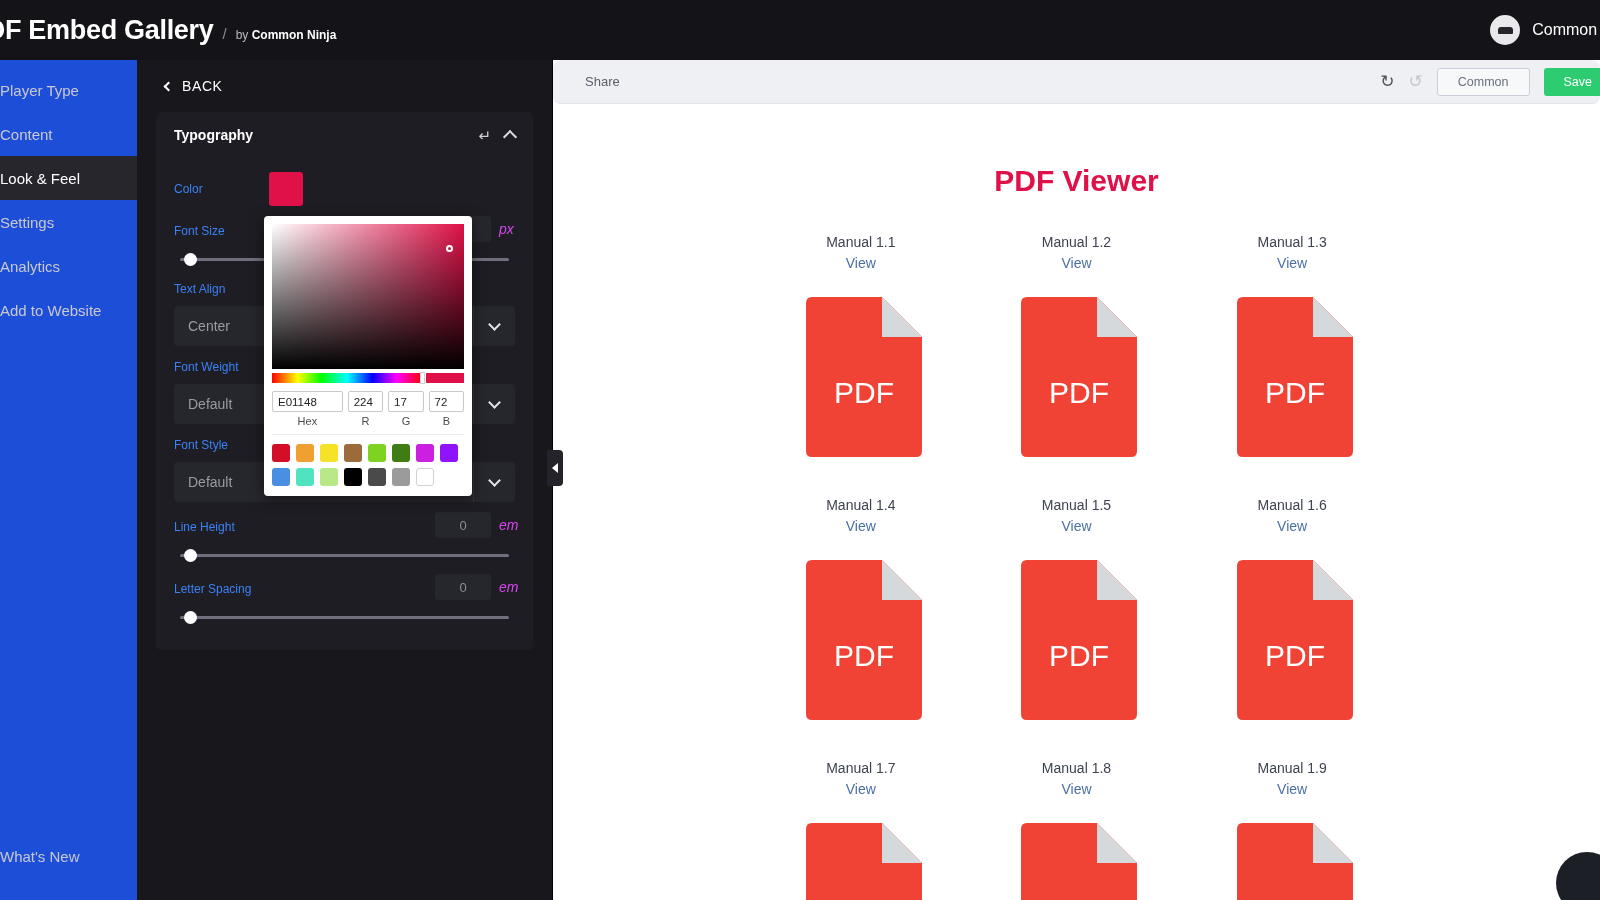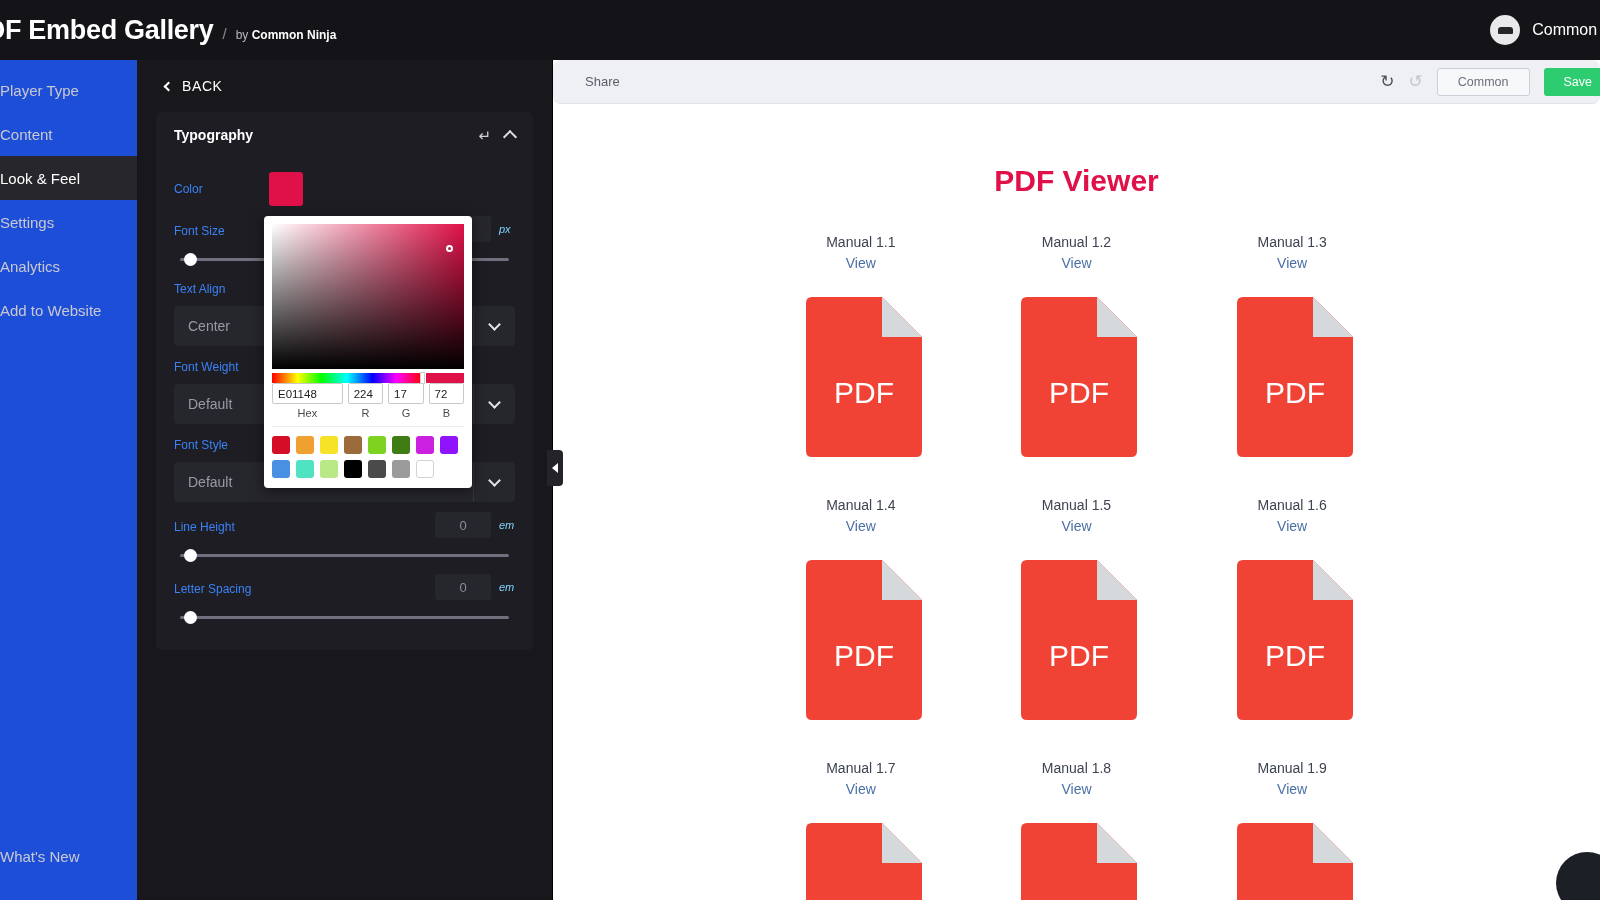--- a/index.html
+++ b/index.html
@@ -99,21 +99,21 @@
   .field { margin-bottom: 4px; }
   .field-label { color: #3b82f6; font-size: 12px; margin: 14px 0 10px 0; }
   .field-row { display: flex; align-items: center; justify-content: space-between; }
   .field-row .field-label { margin: 14px 0 10px 0; }
 
   .numbox {
     width: 56px; height: 26px; background: #26262d; border-radius: 3px;
     color: #8e8e98; font-size: 13px; display: flex; align-items: center;
     justify-content: center;
   }
-  .unit { color: #7dd3fc; font-size: 11px; font-style: italic; margin-left: 8px; width: 16px; }
+  .unit { color: #d946ef; font-size: 14px; font-style: italic; margin-left: 8px; width: 16px; }
 
   .slider { position: relative; height: 18px; margin-top: 2px; }
   .slider-track {
     position: absolute; left: 6px; right: 6px; top: 8px; height: 3px;
     background: #6f6f7d; border-radius: 2px;
   }
   .slider-knob {
     position: absolute; left: 10px; top: 3px; width: 13px; height: 13px;
     border-radius: 50%; background: #ffffff; cursor: pointer;
   }
@@ -165,21 +165,21 @@
     position: relative; flex: 1; height: 10px;
     background: linear-gradient(to right,
       #ff0000 0%, #ffff00 17%, #00ff00 33%, #00ffff 50%,
       #0000ff 67%, #ff00ff 83%, #ff0000 100%);
   }
   .hue-knob {
     position: absolute; top: -1px; left: 148px; width: 5px; height: 12px;
     background: #ffffff; border: 1px solid #cfcfcf;
   }
   .hue-preview { width: 38px; height: 10px; }
-  .inputs-row { display: flex; gap: 5px; }
+  .inputs-row { display: flex; gap: 5px; margin-top: 8px; }
   .inp {
     border: 1px solid #c9c9c9; border-radius: 2px; height: 21px;
     display: flex; align-items: center; padding: 0 5px;
     font-size: 11.5px; color: #222; font-family: "Liberation Sans", sans-serif;
   }
   .inp.hex { width: 72px; }
   .inp.rgb { width: 36px; justify-content: flex-start; }
   .labels-row { display: flex; gap: 5px; margin-top: 3px; font-size: 11px; color: #4a4a4a; }
   .labels-row span { text-align: center; }
   .lb-hex { width: 72px; } .lb-rgb { width: 36px; }

